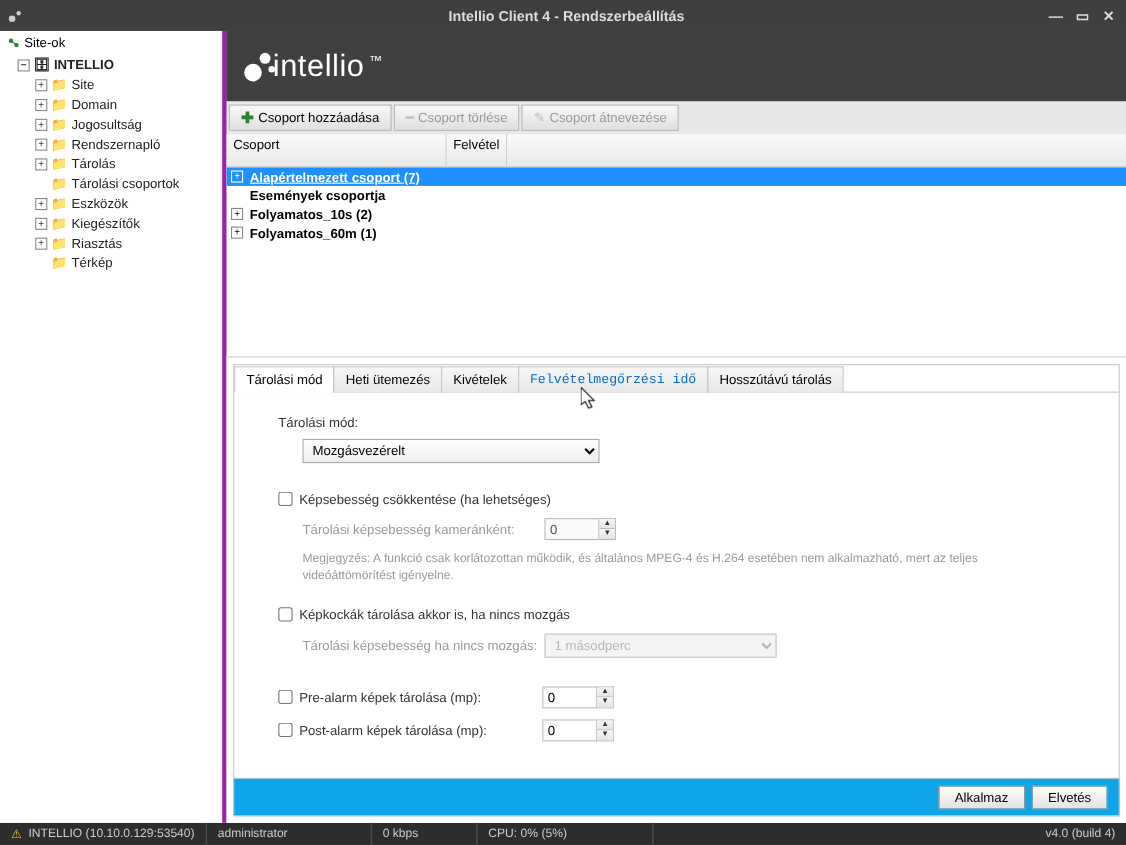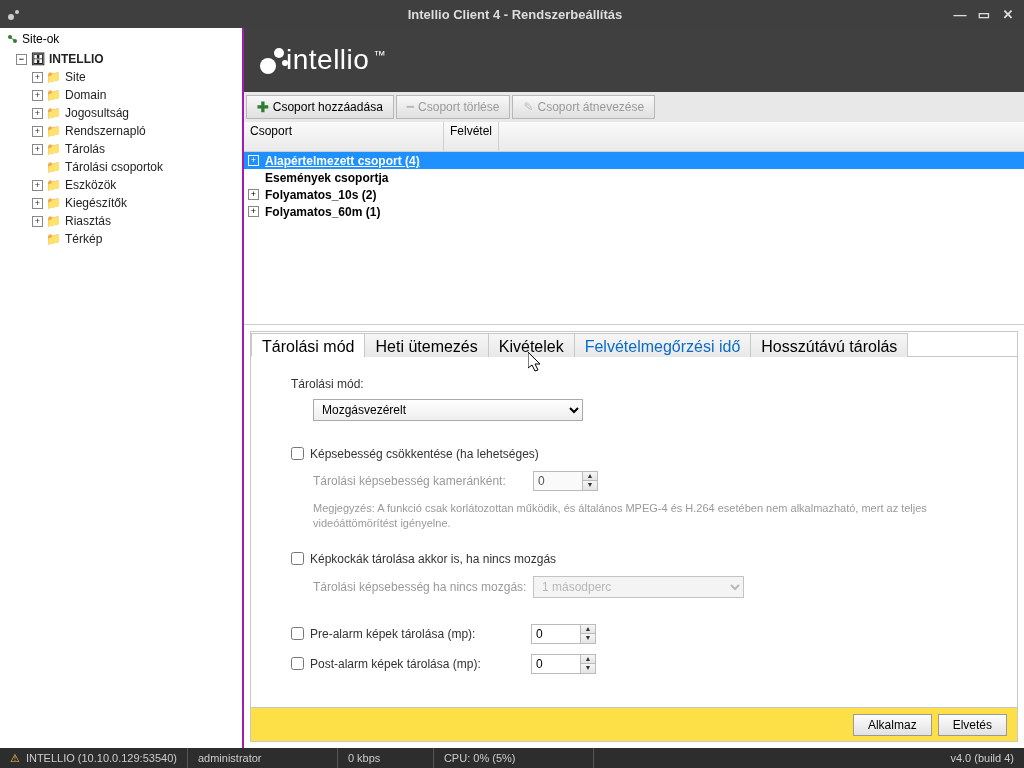--- a/index.html
+++ b/index.html
@@ -3,21 +3,21 @@
 <meta charset="utf-8">
 <style>
 * { box-sizing: border-box; margin: 0; padding: 0; font-family: "Segoe UI", Tahoma, sans-serif; }
 html, body { width: 1024px; height: 768px; overflow: hidden; background: #3a3a3a; }
 .titlebar { height: 28px; background: #3f3f3f; display: flex; align-items: center; color: #ddd; font-size: 13px; position: relative; }
 .titlebar .logo { width: 28px; display: flex; align-items: center; justify-content: center; }
 .titlebar .title { position: absolute; left: 6px; right: 0; text-align: center; font-weight: bold; }
 .titlebar .win-controls { margin-left: auto; display: flex; gap: 8px; padding-right: 8px; position: relative; z-index: 2; }
 .titlebar .win-controls span { width: 16px; text-align: center; cursor: pointer; font-weight: bold; }
 .app { display: flex; height: 720px; background: #fff; }
-.sidebar { width: 244px; background: #fff; border-right: 2px solid #a21caf; overflow: hidden; }
+.sidebar { width: 206px; background: #fff; border-right: 4px solid #a21caf; overflow: hidden; }
 .sidebar-hdr { display: flex; align-items: center; padding: 4px 6px; font-size: 12px; }
 .sidebar-hdr svg { margin-right: 4px; }
 .tree { font-size: 12px; color: #222; }
 .tree-row { display: flex; align-items: center; height: 18px; padding-left: 4px; white-space: nowrap; cursor: default; }
 .tree-row.lvl1 { padding-left: 16px; font-weight: bold; }
 .tree-row.lvl2 { padding-left: 32px; }
 .tree-row.sel { font-weight: normal; }
 .expander { display: inline-block; width: 11px; height: 11px; border: 1px solid #888; font-size: 9px; line-height: 9px; text-align: center; margin-right: 4px; color: #333; }
 .expander.empty { border: none; }
 .tree-icon { width: 14px; height: 14px; margin-right: 4px; display: inline-flex; align-items: center; justify-content: center; }
@@ -38,39 +38,39 @@
 .grid-body { height: 170px; overflow: auto; font-size: 12px; }
 .grow { display: flex; align-items: center; height: 17px; padding-left: 4px; }
 .grow.sel { background: #1e90ff; color: #fff; }
 .grow .gexp { display: inline-block; width: 11px; height: 11px; border: 1px solid #888; font-size: 9px; line-height: 9px; text-align: center; margin-right: 6px; }
 .grow.sel .gexp { border-color: #fff; }
 .grow .gexp.blank { border: none; }
 .grow .glabel { font-weight: bold; }
 .grow.sel .glabel { text-decoration: underline; }
 .tabs-wrap { flex: 1; border-top: 1px solid #ccc; margin-top: 2px; padding: 6px; background: #fff; display: flex; flex-direction: column; }
 .tabs-wrap-inner { border: 1px solid #c8c8c8; flex: 1; display: flex; flex-direction: column; background: #fff; }
-.tabstrip { display: flex; height: 24px; font-size: 16px; }
+.tabstrip { display: flex; height: 24px; font-size: 12px; }
 .tab { padding: 4px 10px; border: 1px solid #c8c8c8; border-bottom: none; margin-right: -1px; background: linear-gradient(#f6f6f6,#e8e8e8); cursor: pointer; position: relative; top: 1px; }
 .tab.active { background: #fff; border-bottom: 1px solid #fff; }
-.tab.hover { color: #0a6cc8; }
+.tab.hover { color: #0a6cc8; font-family: Liberation Mono, monospace; }
 .tabpanel { flex: 1; border-top: 1px solid #c8c8c8; padding: 20px 30px 10px 40px; font-size: 12px; color: #333; overflow: auto; }
 .formrow { display: flex; align-items: center; margin-bottom: 10px; }
 .formrow label.chk { display: flex; align-items: flex-start; gap: 6px; }
 .formrow input[type=checkbox] { width: 13px; height: 13px; }
 .formrow .indent { margin-left: 22px; color: #9a9a9a; }
 .formrow .spin { width: 50px; height: 20px; border: 1px solid #bbb; padding: 0 4px; text-align: left; font-size: 12px; }
 .formrow .spinwrap { display: flex; align-items: center; }
 .formrow .spinbtns { display: flex; flex-direction: column; border: 1px solid #bbb; border-left: none; }
 .formrow .spinbtns span { width: 14px; height: 9px; font-size: 7px; line-height: 8px; text-align: center; background: linear-gradient(#f6f6f6,#e4e4e4); cursor: pointer; }
 .formrow .spinbtns span:first-child { border-bottom: 1px solid #bbb; }
 .note { color: #9a9a9a; font-size: 11px; margin: 0 0 20px 22px; line-height: 1.4; max-width: 700px; }
 select.combo { width: 270px; height: 22px; border: 1px solid #aaa; font-size: 12px; padding: 0 4px; background: linear-gradient(#fff,#eee); }
 select.combo:disabled { color: #9a9a9a; background: #f0f0f0; }
 .section-label { font-size: 12px; margin-bottom: 8px; }
-.btnbar { height: 34px; background: #fde047; border: 1px solid #c8c8c8; border-top: none; display: flex; justify-content: flex-end; align-items: center; gap: 6px; padding: 0 10px; }
+.btnbar { height: 34px; background: #0ea5e9; border: 1px solid #c8c8c8; border-top: none; display: flex; justify-content: flex-end; align-items: center; gap: 6px; padding: 0 10px; }
 .btn { height: 22px; min-width: 64px; padding: 0 14px; font-size: 12px; background: linear-gradient(#fdfdfd,#e2e2e2); border: 1px solid #9a9a9a; cursor: pointer; }
 .statusbar { height: 20px; background: #2d2d2d; color: #ccc; font-size: 11px; display: flex; align-items: center; }
 .statusbar > div { padding: 0 10px; border-right: 1px solid #555; height: 100%; display: flex; align-items: center; }
 .statusbar .ver { margin-left: auto; border: none; }
 .cursor { position: fixed; pointer-events: none; z-index: 9999; }
 </style>
 </head>
 <body>
 
 <div class="titlebar">
@@ -140,21 +140,21 @@
     </div>
 
     <div class="content">
       <div class="grid-header">
         <div class="col1">Csoport</div>
         <div>Felvétel</div>
       </div>
       <div class="grid-body" id="gridbody">
           <div class="grow sel">
             <span class="gexp">+</span>
-            <span class="glabel">Alapértelmezett csoport (4)</span>
+            <span class="glabel">Alapértelmezett csoport (7)</span>
           </div>
           <div class="grow">
             <span class="gexp blank"></span>
             <span class="glabel">Események csoportja</span>
           </div>
           <div class="grow">
             <span class="gexp">+</span>
             <span class="glabel">Folyamatos_10s (2)</span>
           </div>
           <div class="grow">

